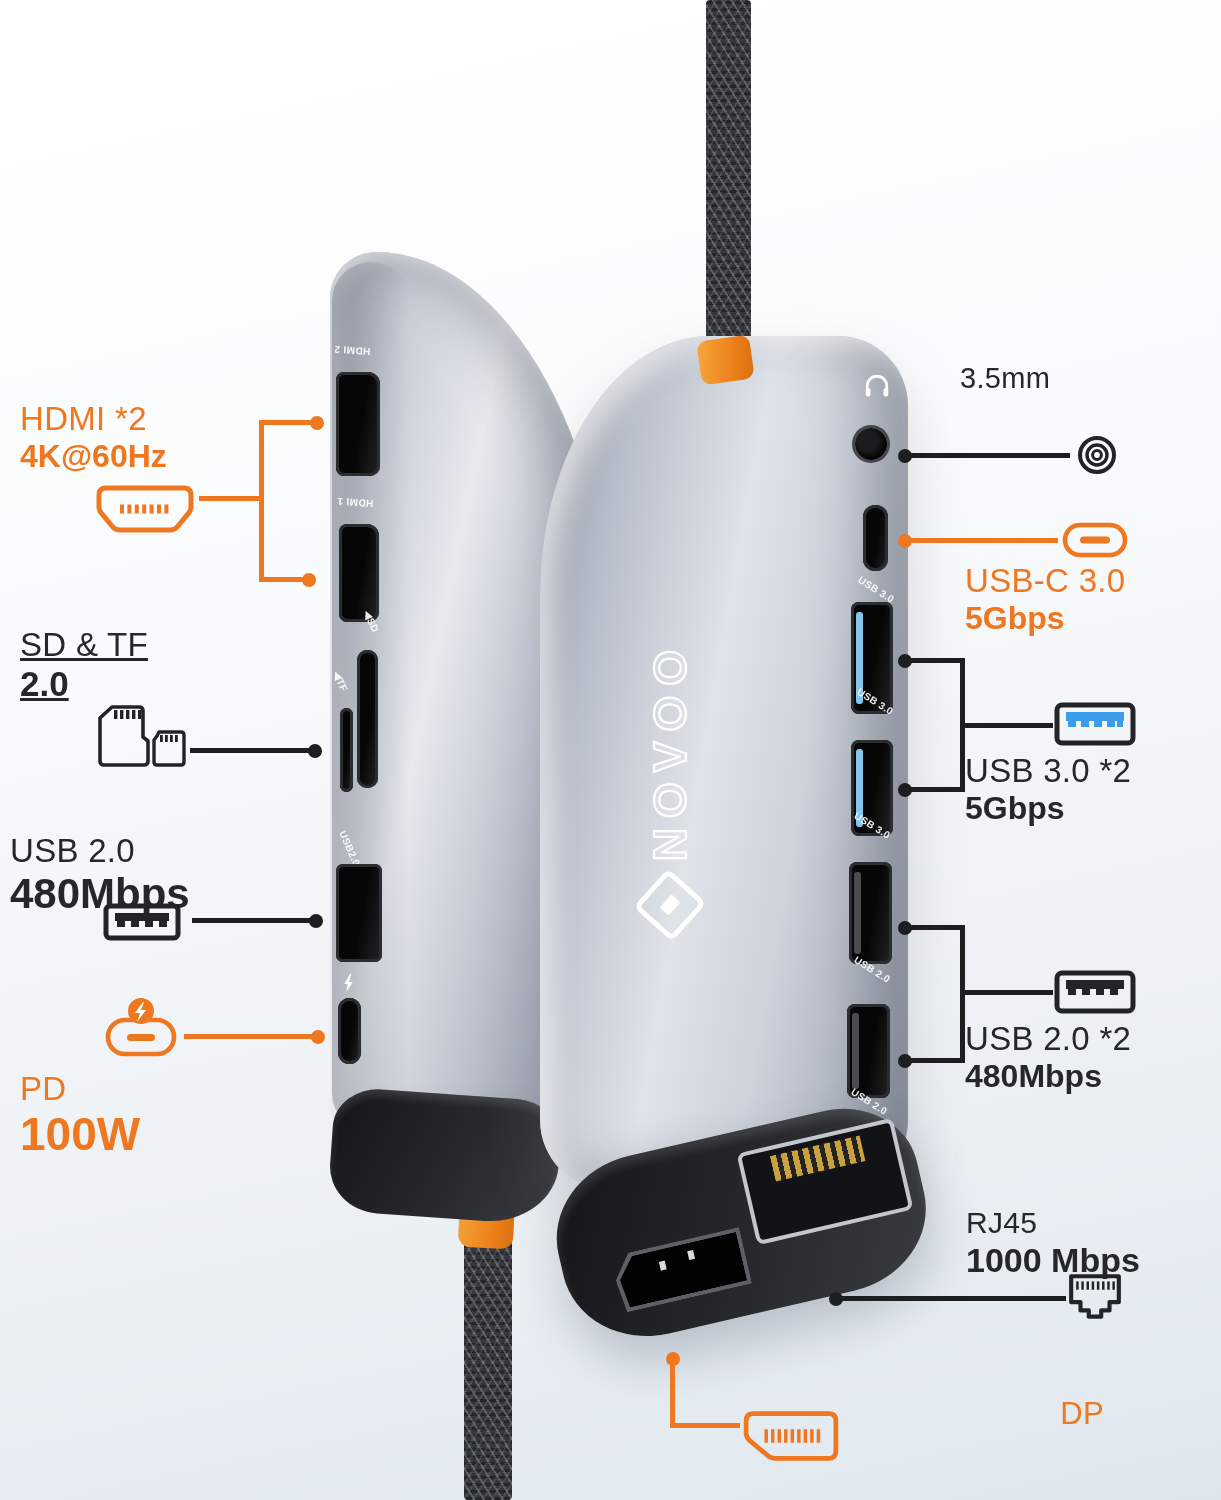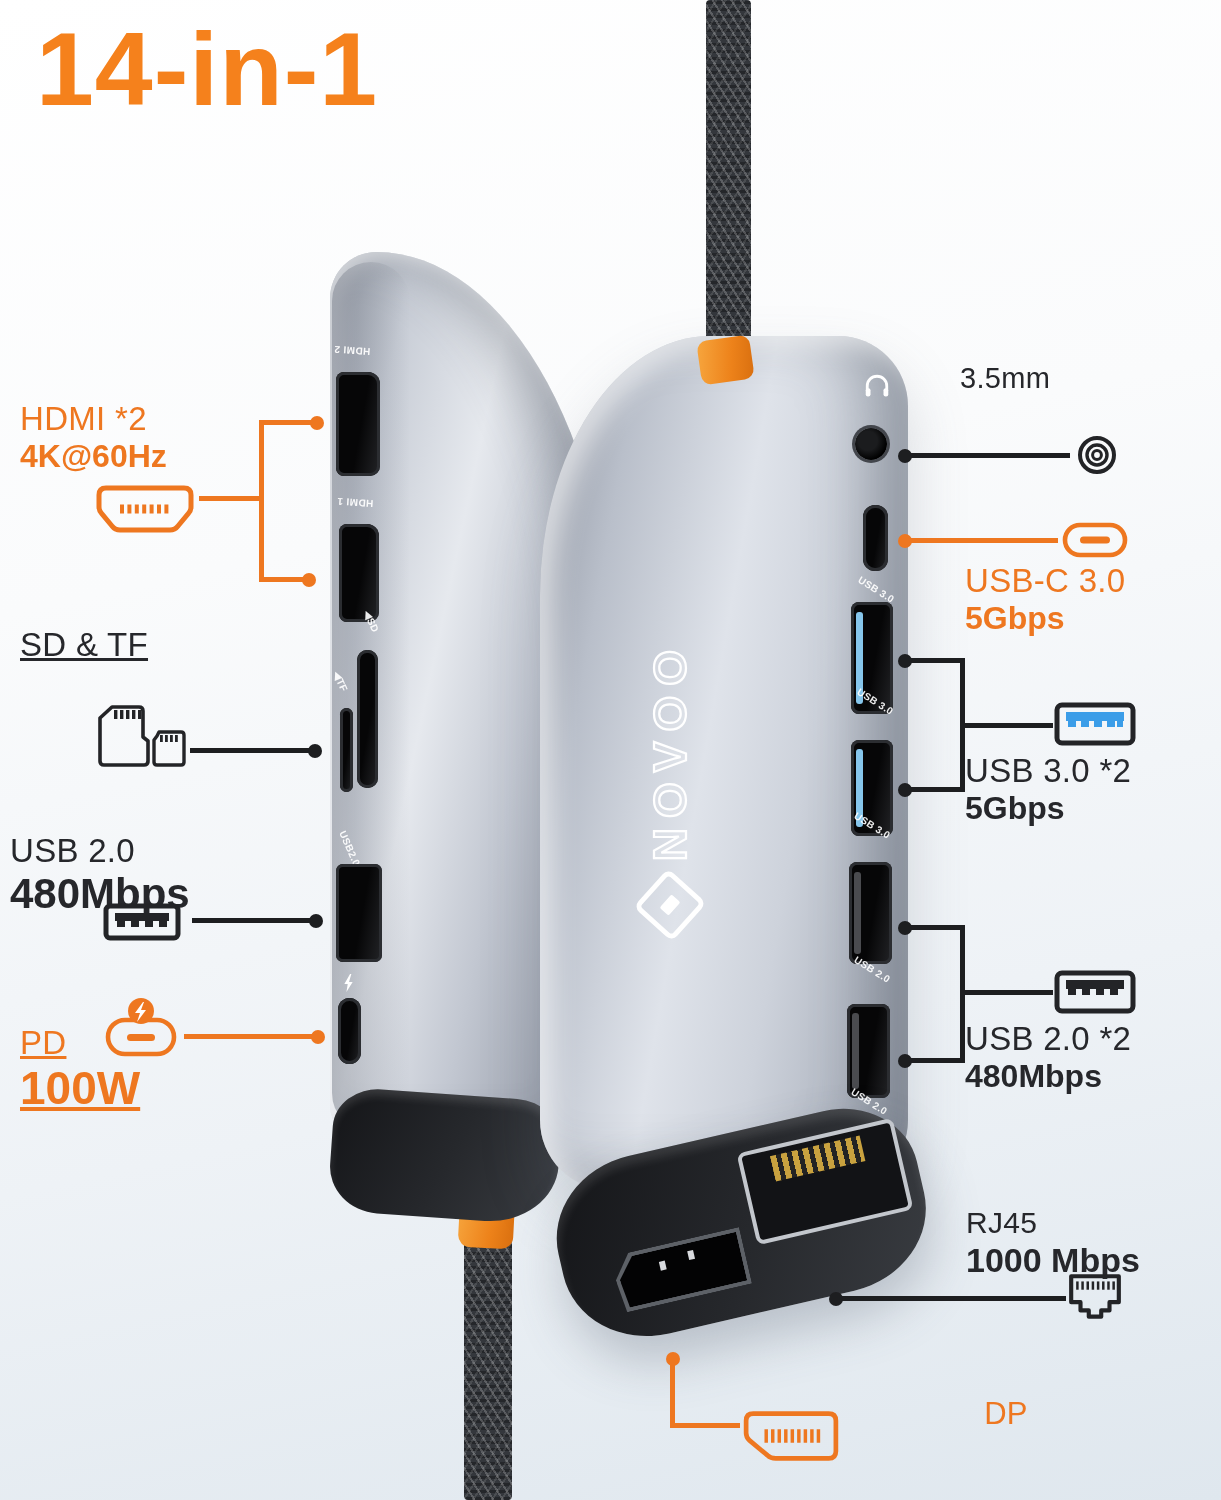--- a/index.html
+++ b/index.html
@@ -52,21 +52,20 @@
     font-size:46px;font-weight:700;letter-spacing:10px;
     color:rgba(255,255,255,.14);-webkit-text-stroke:2.2px #ffffff;
   }
   .bolt{clip-path:polygon(62% 0,18% 56%,44% 56%,34% 100%,82% 44%,54% 44%,72% 0);background:#fff;}
 </style>
 </head>
 <body>
 
 <div class="canvas">
 
-  <div class="page-title">14-in-1</div>
 
   <div class="abs braid" style="left:464px;top:1238px;width:48px;height:262px;border-radius:4px;"></div>
   <div class="abs" style="left:459px;top:1194px;width:55px;height:54px;border-radius:12px;
               background:linear-gradient(100deg,#f7a63e,#ed821a 60%,#d96f0f);transform:rotate(3deg);"></div>
   <div class="body-left"></div>
   <div class="abs" style="left:332px;top:262px;width:78px;height:870px;border-radius:40px;
               background:linear-gradient(90deg,rgba(120,126,138,.5),rgba(255,255,255,0));"></div>
   <div class="abs cap" style="left:331px;top:1094px;width:228px;height:124px;transform:rotate(4deg);
               border-radius:46px 46px 70px 50px / 40px 40px 60px 46px;
               box-shadow:inset 0 6px 8px rgba(255,255,255,.14);"></div>
@@ -151,20 +150,21 @@
   </svg>
   <div class="line acc" style="left:199px;top:496px;width:64px;height:5px;"></div>
   <div class="line acc" style="left:259px;top:420px;width:5px;height:162px;"></div>
   <div class="line acc" style="left:259px;top:420px;width:58px;height:5px;"></div>
   <div class="line acc" style="left:259px;top:577px;width:50px;height:5px;"></div>
   <div class="dot acc" style="left:310px;top:416px;"></div>
   <div class="dot acc" style="left:302px;top:573px;"></div>
 
   <div class="co-block" style="left:20px;top:626px;width:245px;text-decoration:underline;">
     <div class="co-line1">SD &amp; TF</div>
+    <div class="co-line2" style="font-size:35px;">2.0</div>
   </div>
   <svg class="abs" style="left:97px;top:704px;" width="90" height="64" viewBox="0 0 90 64">
     <path d="M15 3 H42 q4 0 4 4 V33 l5 4 V57 q0 4 -4 4 H7 q-4 0 -4 -4 V14 Z" fill="none" stroke="#232427" stroke-width="3.6" stroke-linejoin="round"></path>
     <g fill="#232427">
       <rect x="17" y="6" width="3.4" height="9"></rect>
         <rect x="23" y="6" width="3.4" height="9"></rect>
       <rect x="29" y="6" width="3.4" height="9"></rect>
         <rect x="35" y="6" width="3.4" height="9"></rect>
       <rect x="41" y="6" width="3.4" height="9"></rect>
     </g>
@@ -195,21 +195,21 @@
   </svg>
   <div class="line" style="left:192px;top:918px;width:125px;height:5px;"></div>
   <div class="dot" style="left:309px;top:914px;"></div>
 
   <svg class="abs" style="left:104px;top:996px;" width="74" height="62" viewBox="0 0 74 62">
     <rect x="4" y="24" width="66" height="34" rx="17" fill="none" stroke="#EE7720" stroke-width="4.6"></rect>
     <rect x="23" y="38" width="28" height="7" rx="3.5" fill="#EE7720"></rect>
     <circle cx="37" cy="15" r="13" fill="#EE7720"></circle>
     <path d="M39 6 L31 17 h5 l-3 9 l9 -12 h-5 l3 -8 z" fill="#fff"></path>
   </svg>
-  <div class="co-block orange" style="left:20px;top:1024px;width:240px;text-decoration:underline;">
+  <div class="co-block orange" style="left:20px;top:1070px;width:240px;">
     <div class="co-line1">PD</div>
     <div class="co-line2" style="font-size:46px;">100W</div>
   </div>
   <div class="line acc" style="left:184px;top:1034px;width:136px;height:5px;"></div>
   <div class="dot acc" style="left:311px;top:1030px;"></div>
 
   <div class="co-block" style="left:960px;top:362px;width:260px;">
     <div class="co-line1" style="font-size:29px;">3.5mm</div>
   </div>
   <svg class="abs" style="left:1076px;top:434px;" width="42" height="42" viewBox="0 0 42 42">
@@ -291,20 +291,20 @@
         <line x1="46" y1="9" x2="46" y2="17"></line>
     </g>
   </svg>
   <div class="line" style="left:838px;top:1296px;width:228px;height:5px;"></div>
   <div class="dot" style="left:829px;top:1292px;"></div>
 
   <svg class="abs" style="left:740px;top:1408px;" width="102" height="56" viewBox="0 0 100 54">
     <path d="M13 5 H87 q7 0 7 7 V42 q0 7 -7 7 H35 q-5 0 -8 -3 L9 31 q-3 -3 -3 -7 V12 q0 -7 7 -7 z" fill="none" stroke="#EE7720" stroke-width="4.6" stroke-linejoin="round"></path>
     <line x1="24" y1="27" x2="80" y2="27" stroke="#EE7720" stroke-width="13" stroke-dasharray="3.4 3"></line>
   </svg>
-  <div class="abs" style="left:856px;top:1396px;width:300px;color:#EE7720;line-height:1.14;text-align:center;">
+  <div class="abs" style="left:804px;top:1396px;width:300px;color:#EE7720;line-height:1.14;text-align:right;">
     <div class="co-line1" style="font-size:31px;">DP</div>
   </div>
   <div class="line acc" style="left:670px;top:1362px;width:5px;height:66px;"></div>
   <div class="line acc" style="left:670px;top:1423px;width:70px;height:5px;"></div>
   <div class="dot acc" style="left:666px;top:1352px;"></div>
 
 </div>
 
 </body></html>

